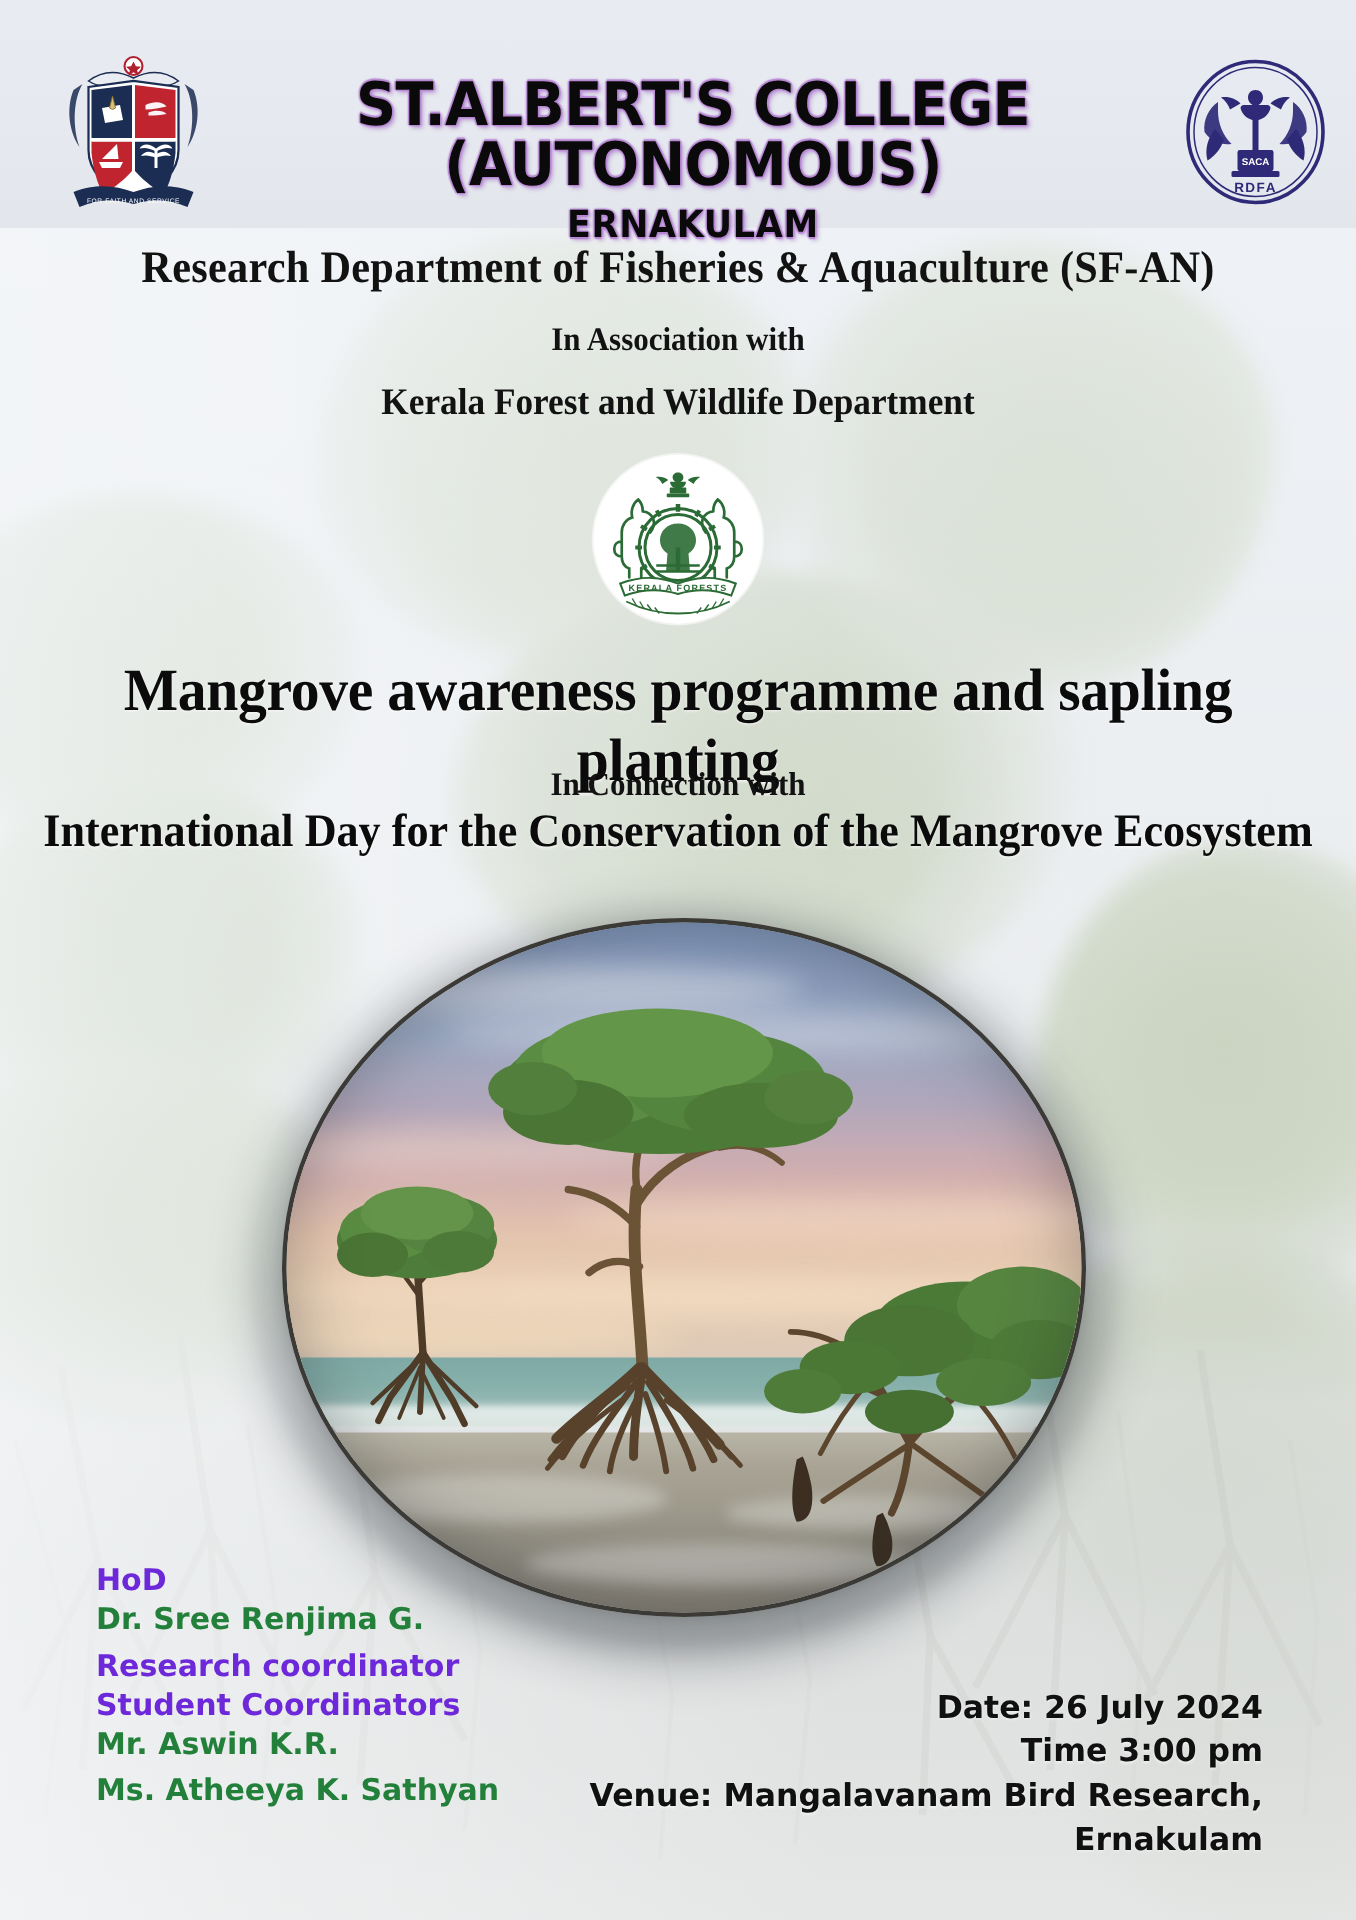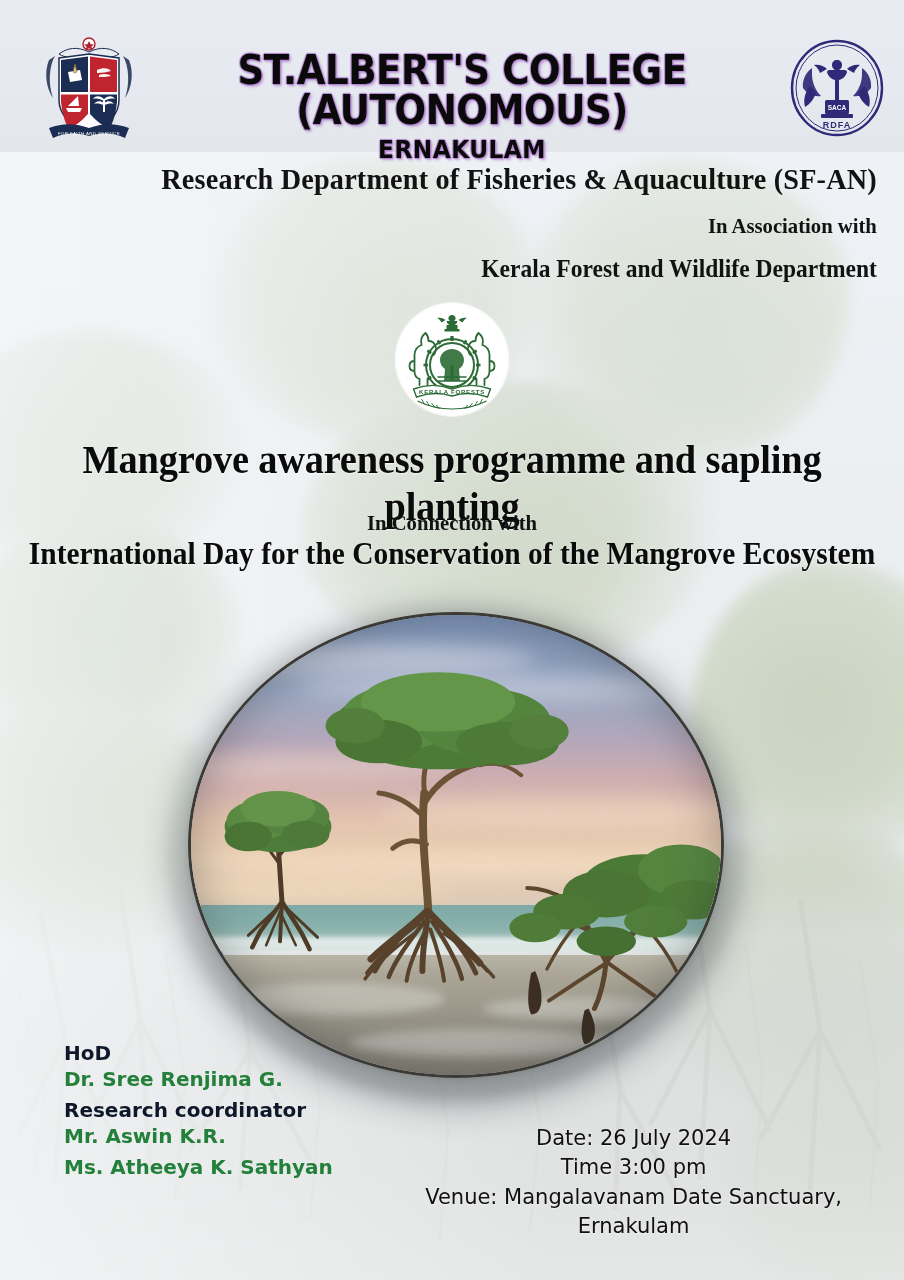--- a/index.html
+++ b/index.html
@@ -70,21 +70,21 @@
     font-family:"DejaVu Sans", sans-serif;
     font-weight:bold;font-size:25px;line-height:1.1;margin-top:6px;
     letter-spacing:.5px;color:#0a0a0a;
     transform:scaleX(.93);
     text-shadow:
       0 0 2px #c08fd8, 1px 0 1px #b07fcf, -1px 0 1px #b07fcf,
       0 1px 1px #b07fcf, 0 -1px 1px #b07fcf, 2px 2px 3px rgba(150,90,190,.55);
   }
 
   
-  .dept-block{position:absolute;top:162px;left:0;right:0;text-align:right;}
+  .dept-block{position:absolute;top:162px;left:0;right:0;text-align:center;}
   .dept-main{
     font-family:"Liberation Serif", serif;
     font-weight:700;font-size:30px;color:#121212;letter-spacing:.2px;
     transform:scaleX(.94);
   }
   .dept-small{
     font-family:"Liberation Serif", serif;
     font-weight:700;font-size:22px;color:#121212;margin-top:17px;
     transform:scaleX(.94);
   }
@@ -162,28 +162,28 @@
   .wetshine{
     position:absolute;border-radius:50%;background:rgba(255,255,255,.3);filter:blur(5px);
   }
 
   
   .credits{
     position:absolute;left:64px;top:1040px;
     font-family:"DejaVu Sans", sans-serif;
     color:#1d6b2a;line-height:1.30;
   }
-  .credits .role{font-weight:bold;font-size:20px;color:#0f172a;}
+  .credits .role{font-weight:bold;font-size:20px;color:#6d28d9;}
   .credits .name{font-weight:bold;font-size:20px;color:#23803a;margin-bottom:5px;}
 
   .event-details{
     position:absolute;right:62px;top:1125px;
-    text-align:center;
+    text-align:right;
     font-family:"DejaVu Sans", sans-serif;
-    font-weight:normal;font-size:21px;color:#101010;line-height:1.30;
+    font-weight:bold;font-size:21px;color:#101010;line-height:1.30;
     text-shadow:0 1px 2px rgba(255,255,255,.55);
   }
   .event-details div{margin-bottom:2px;}
 </style>
 </head>
 <body>
 
 <div class="poster">
 
   <div class="bg-base"></div>
@@ -476,24 +476,25 @@
       </svg>
 
       <div style="position:absolute;inset:0;border-radius:50%;box-shadow:inset 0 0 46px rgba(40,45,50,.35);"></div>
     </div>
   </div>
 
   <div class="credits">
     <div class="role">HoD</div>
     <div class="name">Dr. Sree Renjima G.</div>
     <div class="role">Research coordinator</div>
+    <div class="role">Student Coordinators</div>
     <div class="name">Mr. Aswin K.R.</div>
     <div class="name">Ms. Atheeya K. Sathyan</div>
   </div>
 
   <div class="event-details">
     <div>Date: 26 July 2024</div>
     <div>Time 3:00 pm</div>
-    <div>Venue: Mangalavanam Date Sanctuary,</div>
+    <div>Venue: Mangalavanam Bird Research,</div>
     <div>Ernakulam</div>
   </div>
 
 </div>
 
 </body></html>

